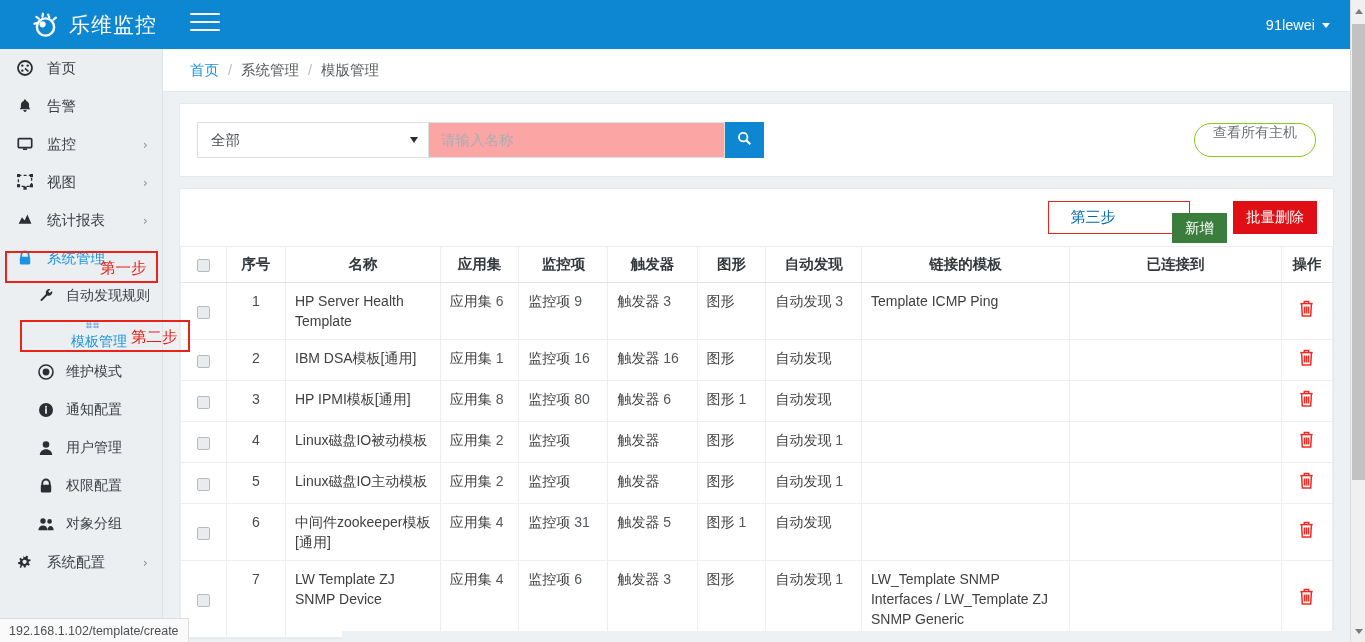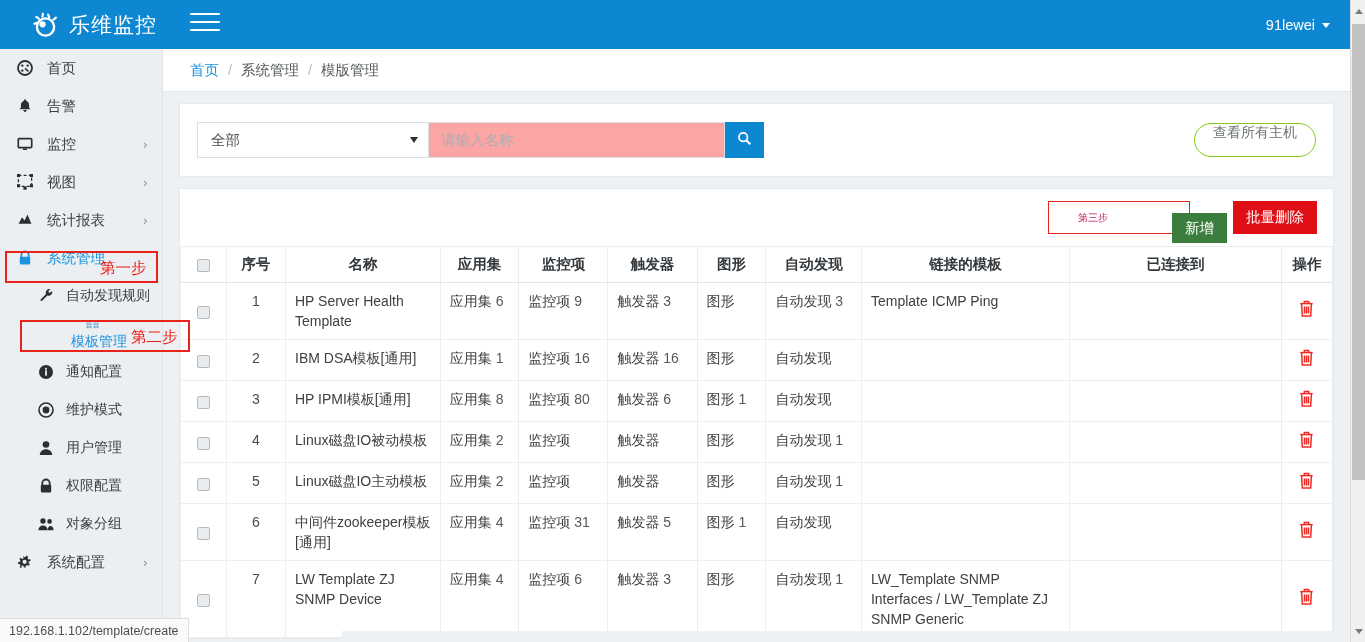--- a/index.html
+++ b/index.html
@@ -131,21 +131,21 @@
 
   .table-panel { padding: 0; position: relative; }
   .toolbar {
     height: 57px; display: flex; align-items: center; justify-content: flex-end;
     padding-right: 16px; position: relative;
   }
   .toolbar-annot {
     position: absolute; right: 143px; top: 12px; width: 142px; height: 33px;
     border: 1.5px solid #e8231a; display: flex; align-items: center; justify-content: center;
   }
-  .toolbar-annot span { color: #be185d; font-size: 10px; margin-right: 52px; }
+  .toolbar-annot span { color: #0369a1; font-size: 15px; margin-right: 52px; }
   .btn-add {
     height: 30px; background: #3a7d3c; color: #fff; border: none; font-size: 14.5px;
     padding: 0 13px; cursor: pointer; font-family: inherit; position: relative; z-index: 2; margin-top: 21px;
   }
   .btn-bulk-del {
     height: 33px; background: #e00f15; color: #fff; border: none; font-size: 14.5px;
     padding: 0 13px; margin-left: 6px; cursor: pointer; font-family: inherit;
   }
 
   table.tpl {
@@ -331,35 +331,35 @@
                 <rect x="7.6" y="10" width="2.1" height="2.1"></rect>
                 <rect x="10.4" y="10" width="2.1" height="2.1"></rect>
               </g>
             </svg>
           </span>
           <span>模板管理</span>
         </div>
         <div class="nav-sub">
           <span class="ico">
             <svg width="16" height="16" viewBox="0 0 16 16" fill="currentColor">
+              <circle cx="8" cy="8" r="7" fill="none" stroke="currentColor" stroke-width="1.6"></circle>
+              <circle cx="8" cy="8" r="3.4"></circle>
+            </svg>
+          </span>
+          <span>维护模式</span>
+        </div>
+        <div class="nav-sub">
+          <span class="ico">
+            <svg width="16" height="16" viewBox="0 0 16 16" fill="currentColor">
               <circle cx="8" cy="8" r="7"></circle>
               <rect x="7.1" y="6.3" width="1.8" height="5.4" fill="#eceff1"></rect>
               <rect x="7.1" y="3.9" width="1.8" height="1.8" fill="#eceff1"></rect>
             </svg>
           </span>
           <span>通知配置</span>
-        </div>
-        <div class="nav-sub">
-          <span class="ico">
-            <svg width="16" height="16" viewBox="0 0 16 16" fill="currentColor">
-              <circle cx="8" cy="8" r="7" fill="none" stroke="currentColor" stroke-width="1.6"></circle>
-              <circle cx="8" cy="8" r="3.4"></circle>
-            </svg>
-          </span>
-          <span>维护模式</span>
         </div>
         <div class="nav-sub">
           <span class="ico">
             <svg width="16" height="16" viewBox="0 0 16 16" fill="currentColor">
               <circle cx="8" cy="4.5" r="3.3"></circle>
               <path d="M1.8 15c0-3.5 2.8-5.8 6.2-5.8S14.2 11.5 14.2 15z"></path>
             </svg>
           </span>
           <span>用户管理</span>
         </div>

